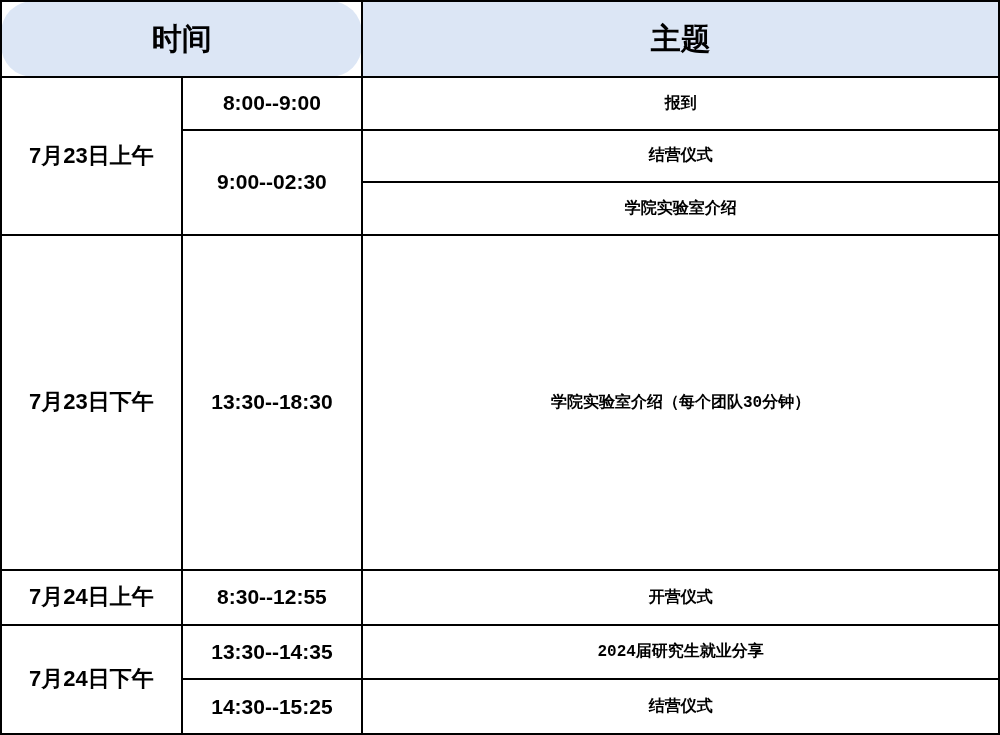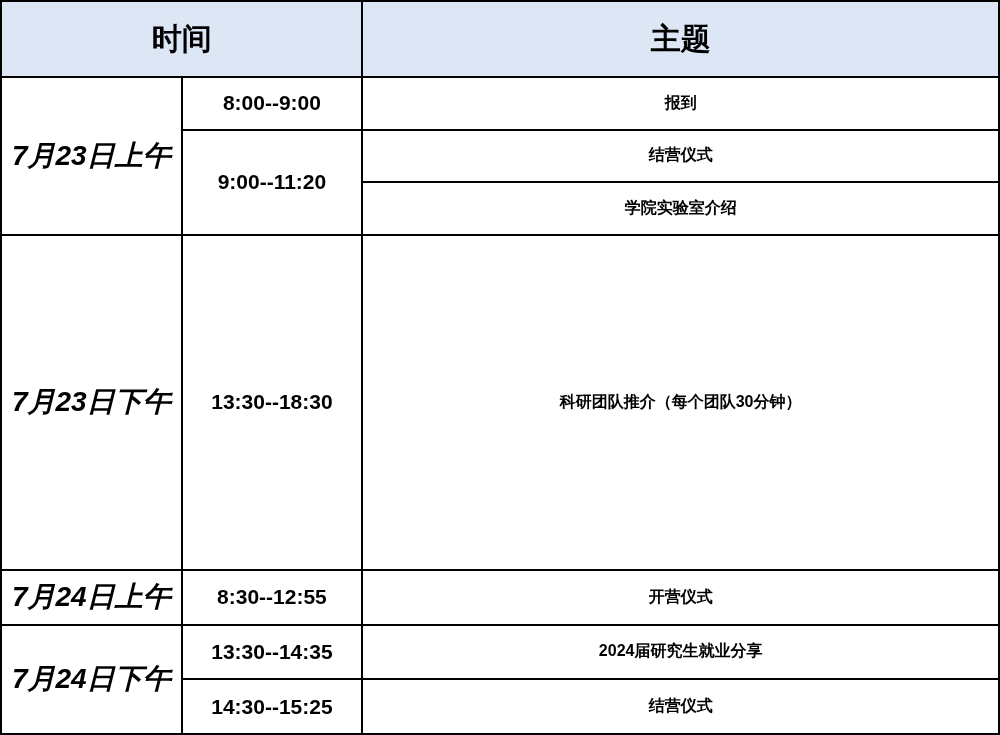--- a/index.html
+++ b/index.html
@@ -19,32 +19,31 @@
     height: 735px;
     table-layout: fixed;
   }
   .schedule-table td, .schedule-table th {
     border: 2px solid #000000;
     text-align: center;
     vertical-align: middle;
     font-weight: bold;
     padding: 2px 4px;
   }
-  .col-period { width: 268px; }
+  .col-period { width: 268px; border-radius: 32px; }
   .col-time   { width: 248px; }
-  .col-topic  { width: 480px; }
+  .col-topic  { width: 480px; font-family: Liberation Mono, monospace; }
 
   .header-cell {
     background: #dce6f5;
     font-size: 30px;
     height: 70px;
   }
   .period-cell {
-    font-size: 28px;
-    font-style: italic;
+    font-size: 22px;
   }
   .time-cell {
     font-size: 21px;
   }
   .topic-cell {
     font-size: 16px;
   }
   .row-h-small { height: 52px; }
   .row-h-med   { height: 54px; }
   .row-h-big   { height: 331px; }
@@ -59,30 +58,30 @@
       <th class="header-cell col-topic">主题</th>
     </tr>
   </thead>
   <tbody>
       <tr class="row-h-small">
         <td class="period-cell col-period" rowspan="3">7月23日上午</td>
         <td class="time-cell col-time">8:00--9:00</td>
         <td class="topic-cell col-topic">报到</td>
       </tr>
       <tr class="row-h-small">
-        <td class="time-cell col-time" rowspan="2">9:00--11:20</td>
+        <td class="time-cell col-time" rowspan="2">9:00--02:30</td>
         <td class="topic-cell col-topic">结营仪式</td>
       </tr>
       <tr class="row-h-small">
         <td class="topic-cell col-topic">学院实验室介绍</td>
       </tr>
       <tr class="row-h-big">
         <td class="period-cell col-period">7月23日下午</td>
         <td class="time-cell col-time">13:30--18:30</td>
-        <td class="topic-cell col-topic">科研团队推介（每个团队30分钟）</td>
+        <td class="topic-cell col-topic">学院实验室介绍（每个团队30分钟）</td>
       </tr>
       <tr class="row-h-med">
         <td class="period-cell col-period">7月24日上午</td>
         <td class="time-cell col-time">8:30--12:55</td>
         <td class="topic-cell col-topic">开营仪式</td>
       </tr>
       <tr class="row-h-med">
         <td class="period-cell col-period" rowspan="2">7月24日下午</td>
         <td class="time-cell col-time">13:30--14:35</td>
         <td class="topic-cell col-topic">2024届研究生就业分享</td>

